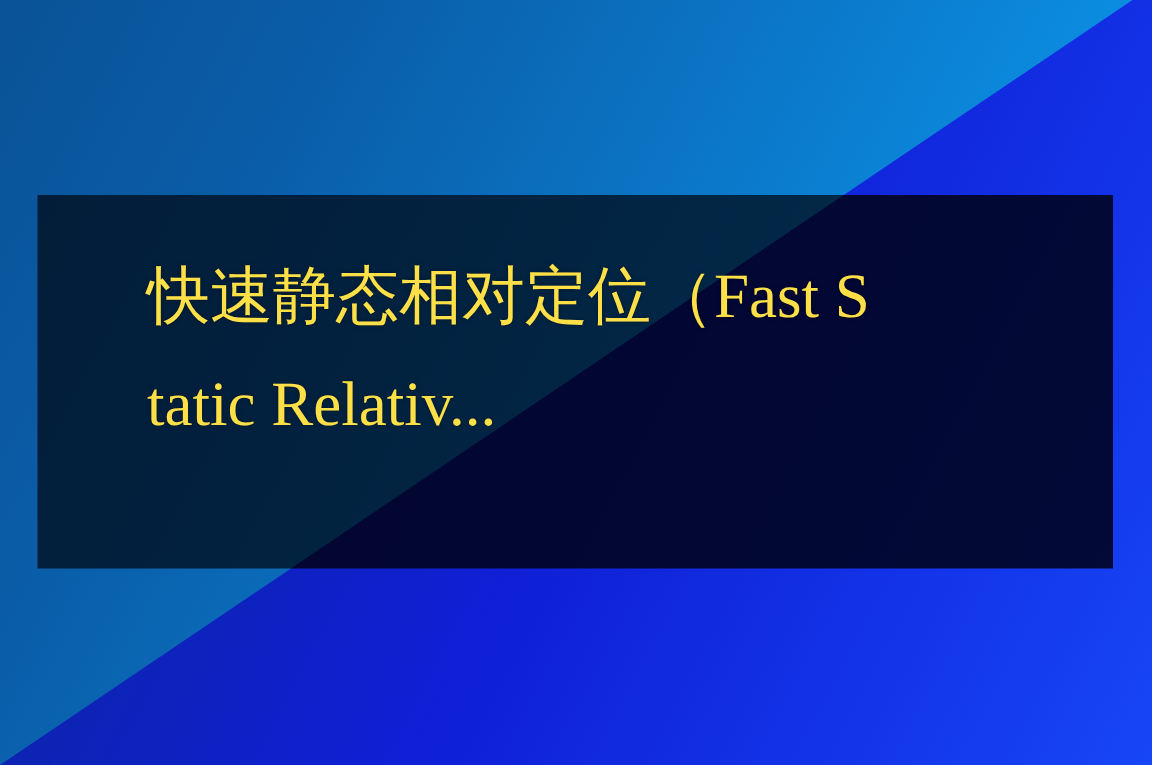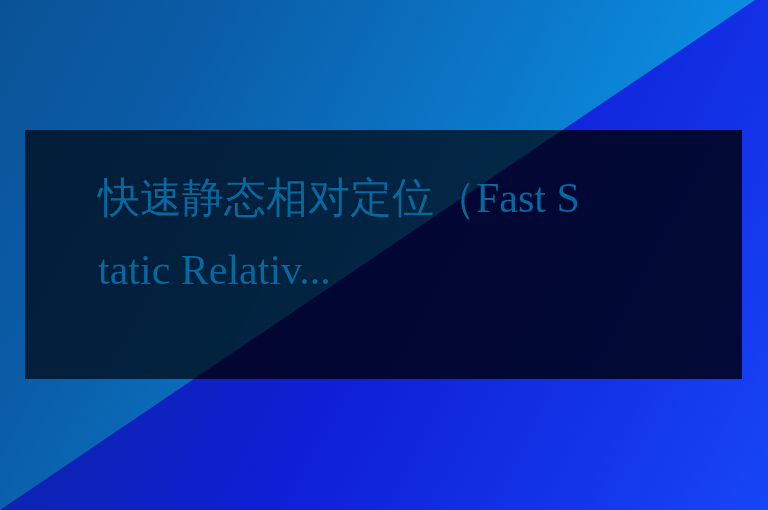--- a/index.html
+++ b/index.html
@@ -58,21 +58,21 @@
     background: rgba(2, 0, 34, 0.55);
     clip-path: polygon(730px -130px, 743px -130px, 743px 380px, -25px 380px);
   }
 
   
   .title {
     position: absolute;
     left: 73px;
     top: 32px;
     width: 640px;
-    color: #0369a1;
+    color: #fde047;
     font-size: 42px;
     line-height: 72px;
     letter-spacing: 0px;
     white-space: pre-line;
     text-shadow: 0 0 3px rgba(0,0,0,0.35);
   }
 </style>
 </head>
 <body>
 

